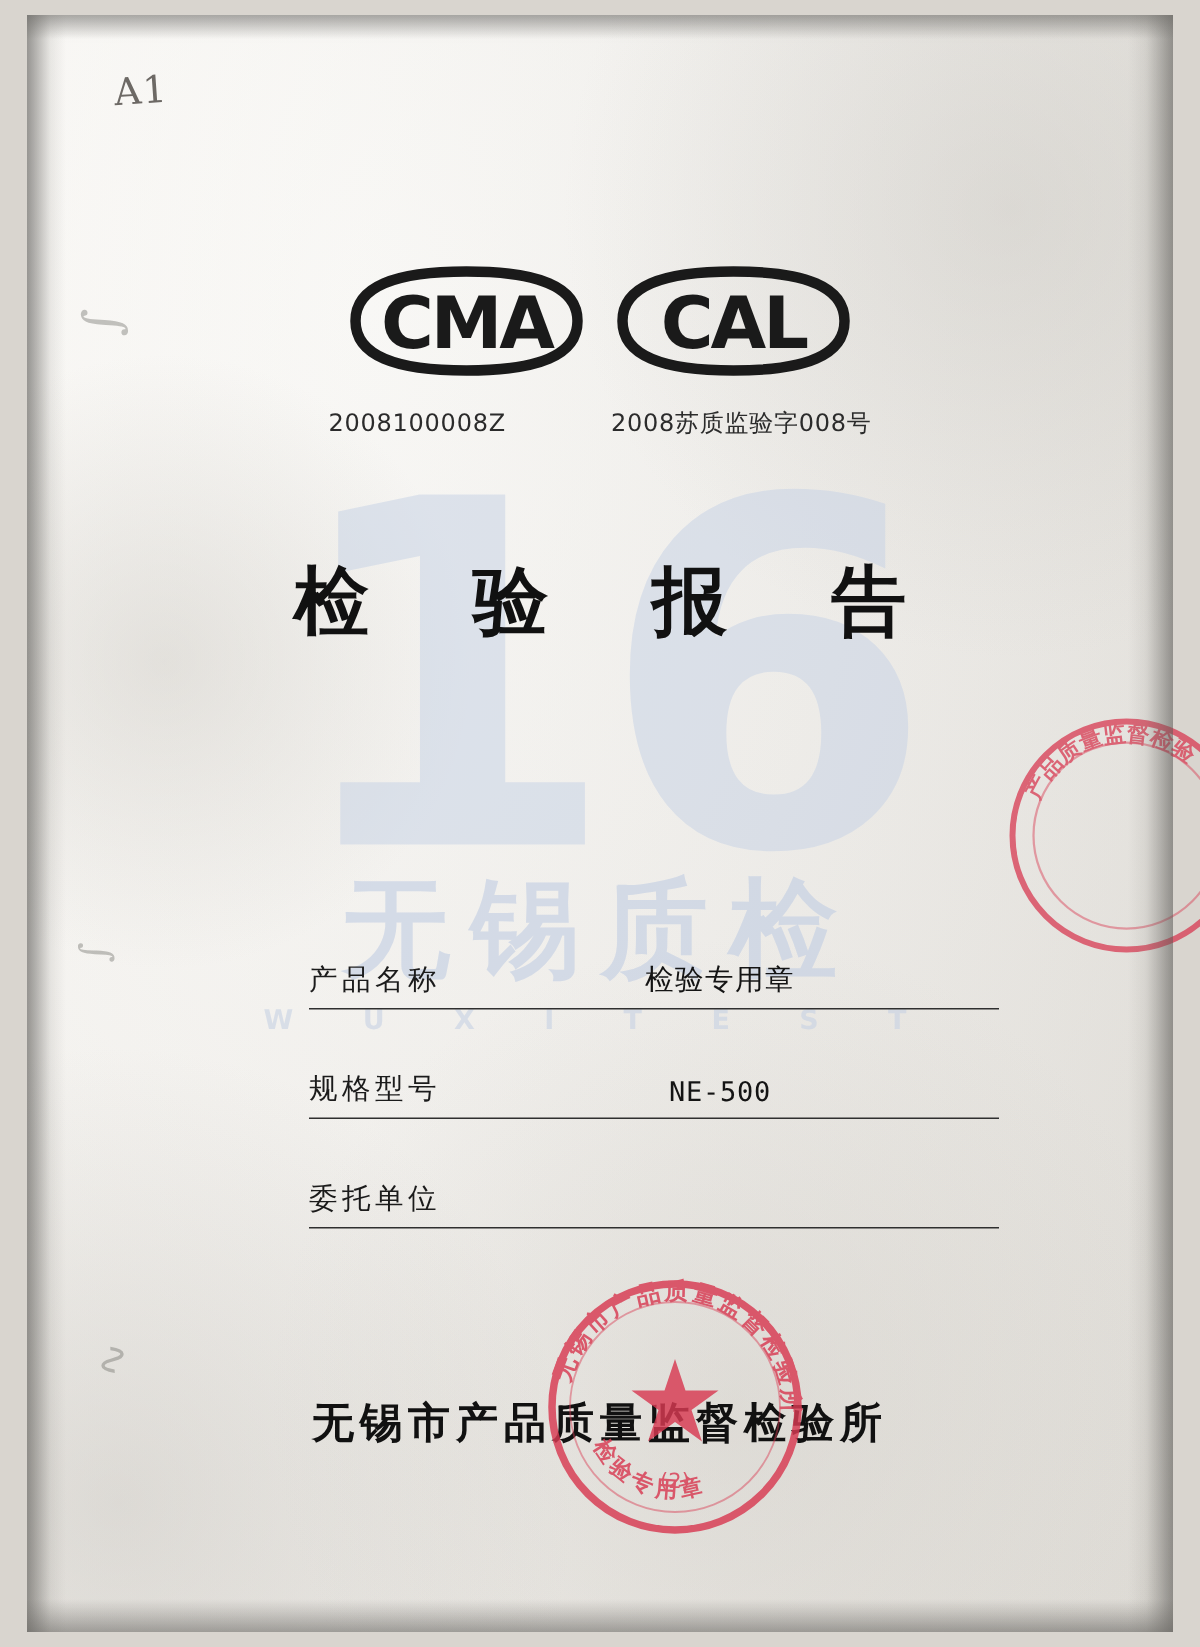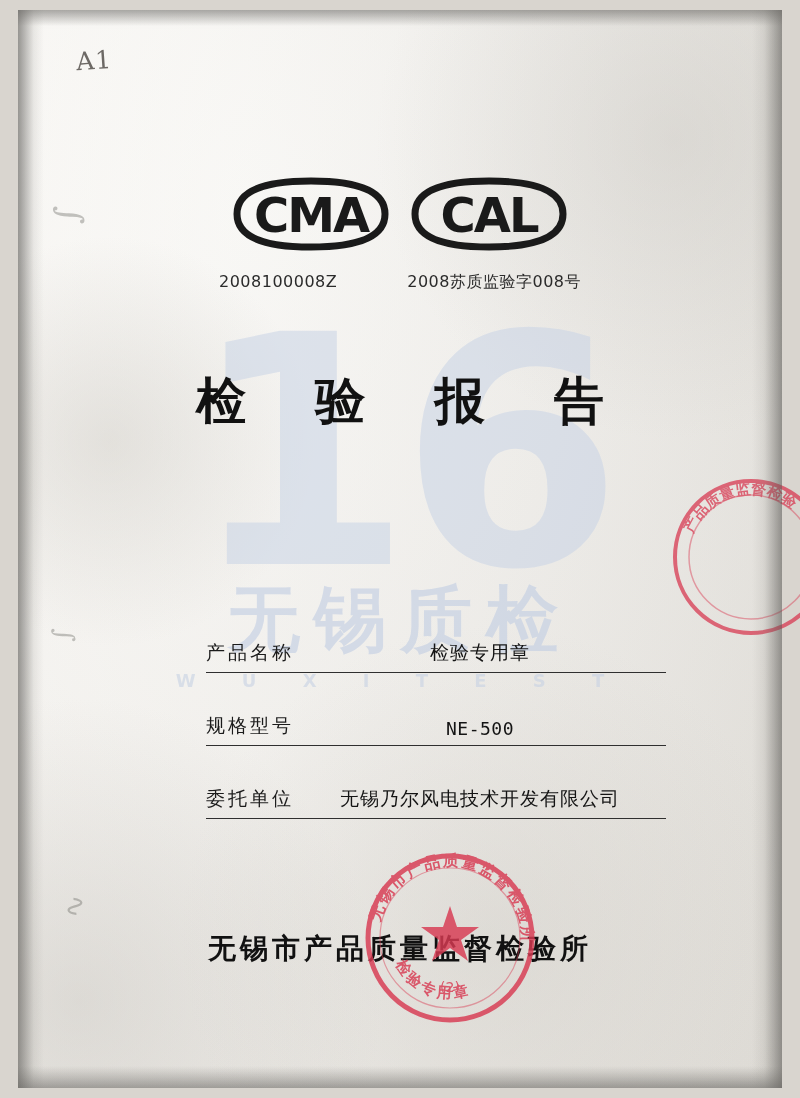--- a/index.html
+++ b/index.html
@@ -312,21 +312,20 @@
       <div class="field-row">
         <span class="field-label">产品名称</span>
         <span class="field-value">检验专用章</span>
       </div>
       <div class="field-row">
         <span class="field-label">规格型号</span>
         <span class="field-value mono">NE-500</span>
       </div>
       <div class="field-row">
         <span class="field-label">委托单位</span>
-        <span class="field-value">无锡乃尔风电技术开发有限公司</span>
       </div>
     </div>
 
     <div class="stamp-edge">
       <svg width="170" height="170" viewBox="0 0 170 170" opacity="0.75">
         <circle cx="85" cy="85" r="76" fill="none" stroke="#d83a52" stroke-width="4"></circle>
         <circle cx="85" cy="85" r="62" fill="none" stroke="#d83a52" stroke-width="1.5" opacity="0.6"></circle>
         <path id="edgeArc" d="M 22 85 A 63 63 0 0 1 148 85" fill="none"></path>
         <text font-family="DejaVu Sans, sans-serif" font-size="15" fill="#d83a52" font-weight="bold">
           <textPath href="#edgeArc" startOffset="12%">产品质量监督检验</textPath>

